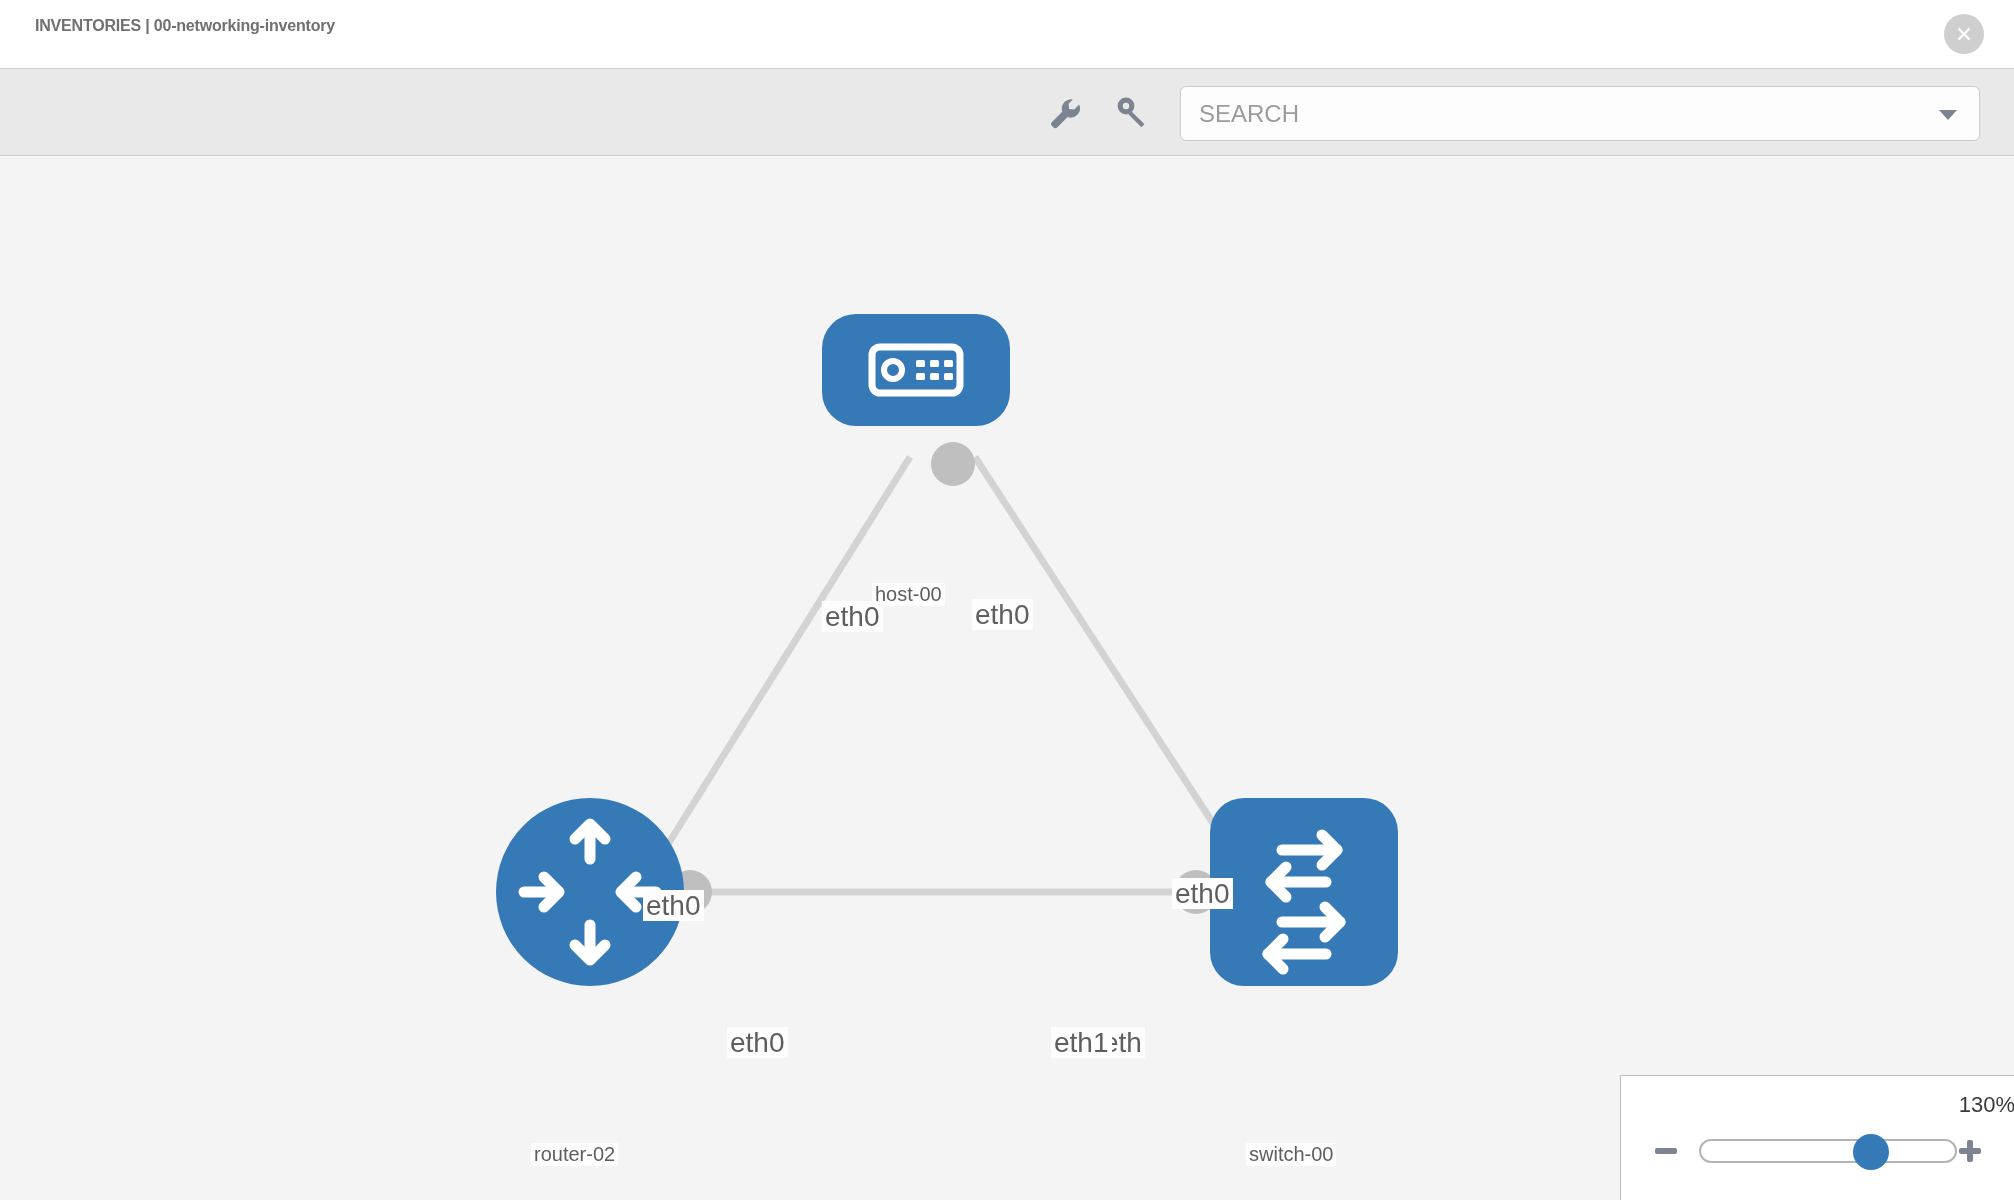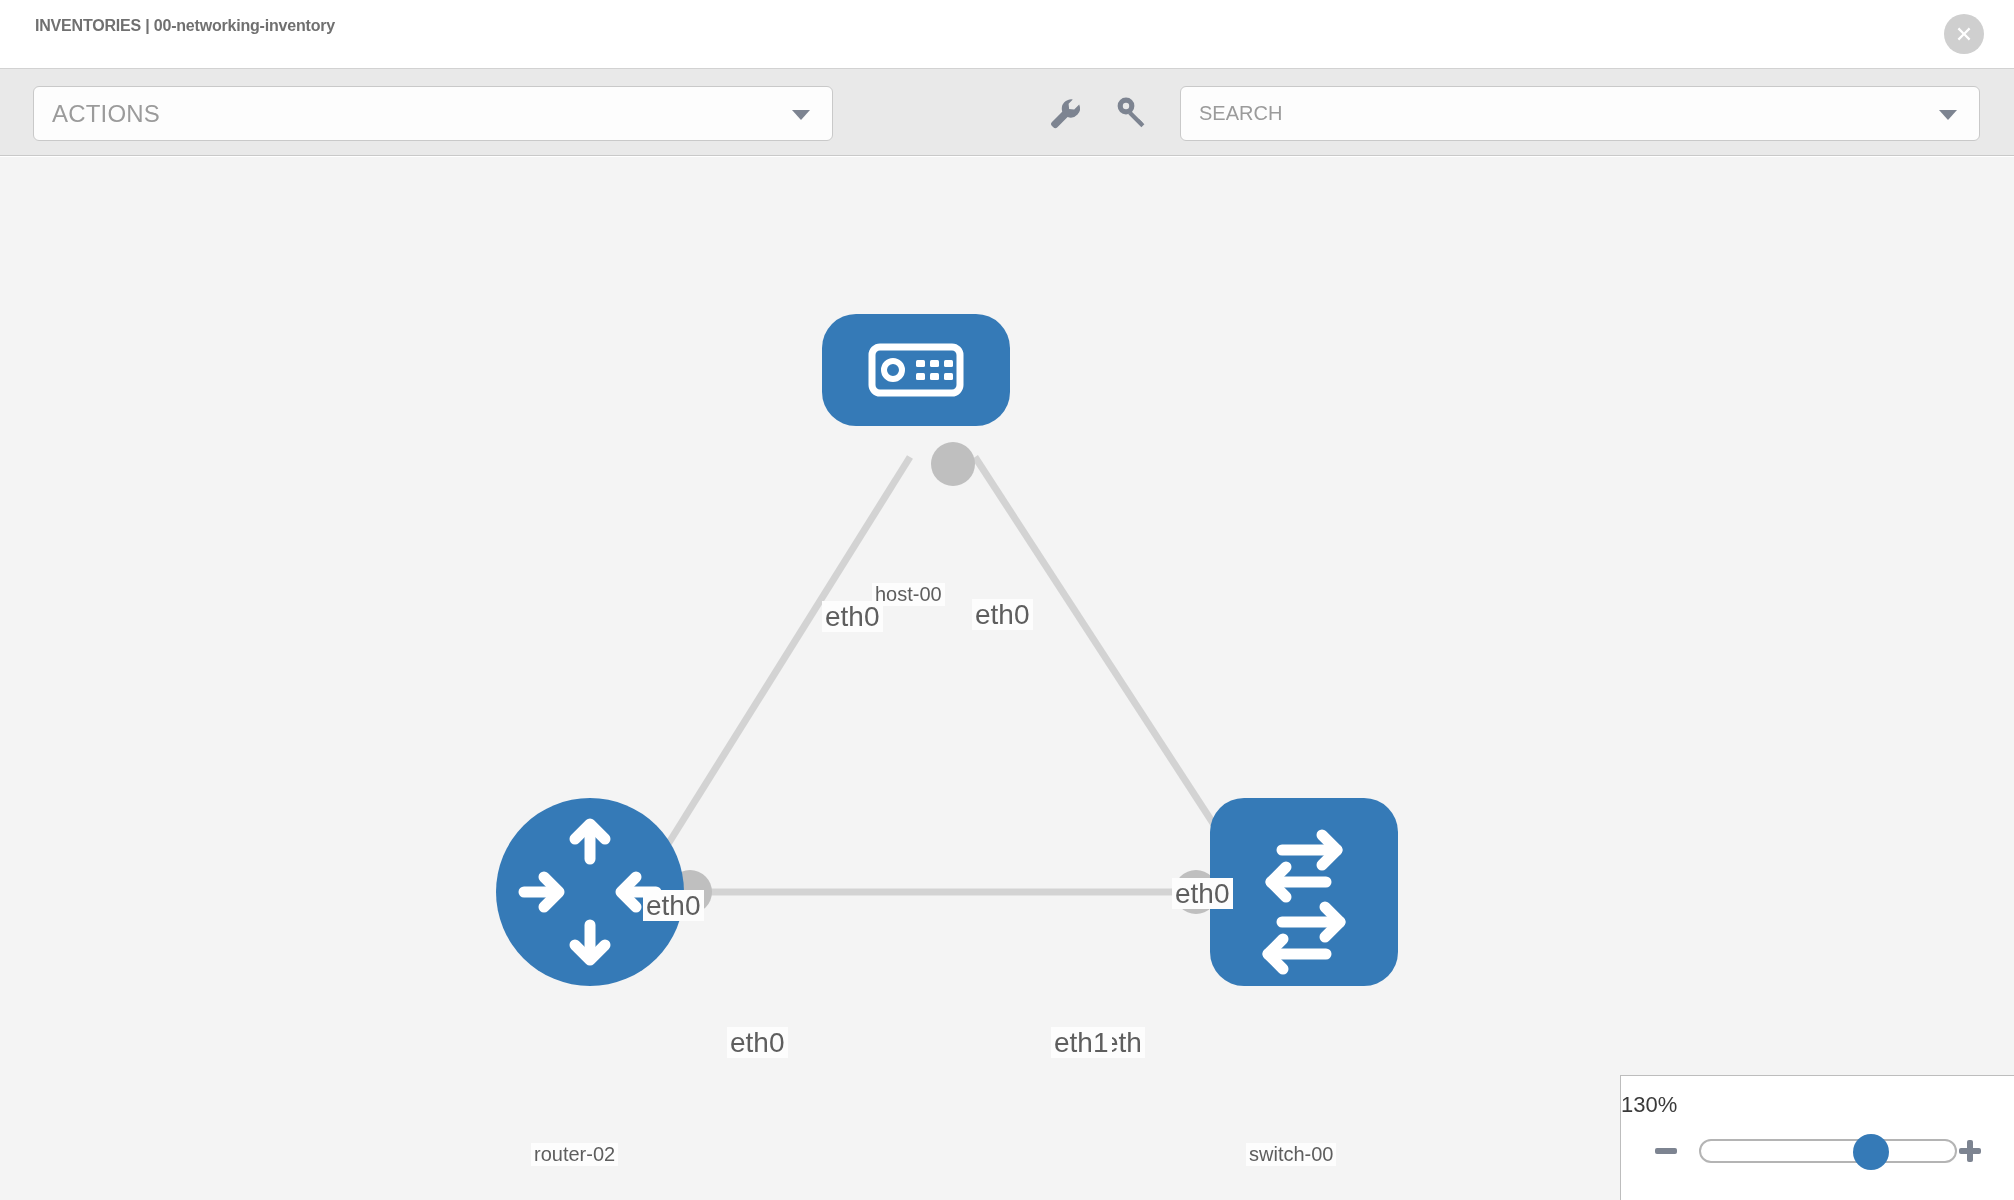--- a/index.html
+++ b/index.html
@@ -61,21 +61,21 @@
   .tool-icon.wrench { left: 1040px; }
   .tool-icon.key    { left: 1108px; }
   .search-box {
     position: absolute; left: 1180px; top: 17px; width: 800px; height: 55px;
     background: #fdfdfd; border: 1px solid #c9c9c9; border-radius: 6px;
   }
   .search-box input {
     position: absolute; left: 18px; top: 0; width: 720px; height: 53px;
     border: none; outline: none; background: transparent;
     font-family: "Liberation Sans", sans-serif;
-    font-size: 20px; color: #707070;
+    font-size: 24px; color: #707070;
   }
   .search-box input::placeholder { color: #9b9b9b; }
 
   
   .canvas {
     position: absolute; left: 0; top: 157px;
     width: 2014px; height: 1043px;
     background: #f4f4f4;
     overflow: hidden;
   }
@@ -92,21 +92,21 @@
   
   .zoom-panel {
     position: absolute; left: 1620px; top: 1075px;
     width: 394px; height: 125px;
     background: #ffffff;
     border-left: 1px solid #bdbdbd;
     border-top: 1px solid #bdbdbd;
   }
   .zoom-pct {
     position: absolute; left: 0; top: 16px; width: 394px;
-    text-align: left; font-size: 22px; color: #3a3a3a;
+    text-align: right; font-size: 22px; color: #3a3a3a;
   }
   .zoom-row {
     position: absolute; left: 0; top: 52px; width: 394px; height: 46px;
   }
   .zoom-minus, .zoom-plus {
     position: absolute; top: 4px; width: 38px; height: 38px;
     display: flex; align-items: center; justify-content: center;
     cursor: pointer;
   }
   .zoom-minus { left: 26px; }
@@ -131,24 +131,20 @@
     <div class="header-title">INVENTORIES | 00-networking-inventory</div>
     <div class="close-btn">
       <svg width="24" height="24" viewBox="0 0 24 24" aria-hidden="true">
         <path d="M7.2 5.6 L12 10.4 L16.8 5.6 L18.4 7.2 L13.6 12 L18.4 16.8 L16.8 18.4 L12 13.6 L7.2 18.4 L5.6 16.8 L10.4 12 L5.6 7.2 Z" fill="#ffffff"></path>
       </svg>
     </div>
   </div>
 
   <div class="toolbar">
 
-    <div class="actions-select">
-      <span class="label">ACTIONS</span>
-      <span class="caret"></span>
-    </div>
 
     <div class="tool-icon wrench">
       <svg width="40" height="40" viewBox="0 0 40 40" aria-hidden="true">
         <g fill="#7d8491">
           <path d="M28.8 6.5 a9.4 9.4 0 0 0 -10.6 12.2 L8.0 28.9 a2.9 2.9 0 0 0 0 4.1 l1.3 1.3 a2.9 2.9 0 0 0 4.1 0 L23.6 24.1 A9.4 9.4 0 0 0 35.2 11.4 l-5.0 5.0 -5.1 -0.5 -0.5 -5.1 z"></path>
         </g>
       </svg>
     </div>
 
     <div class="tool-icon key">

